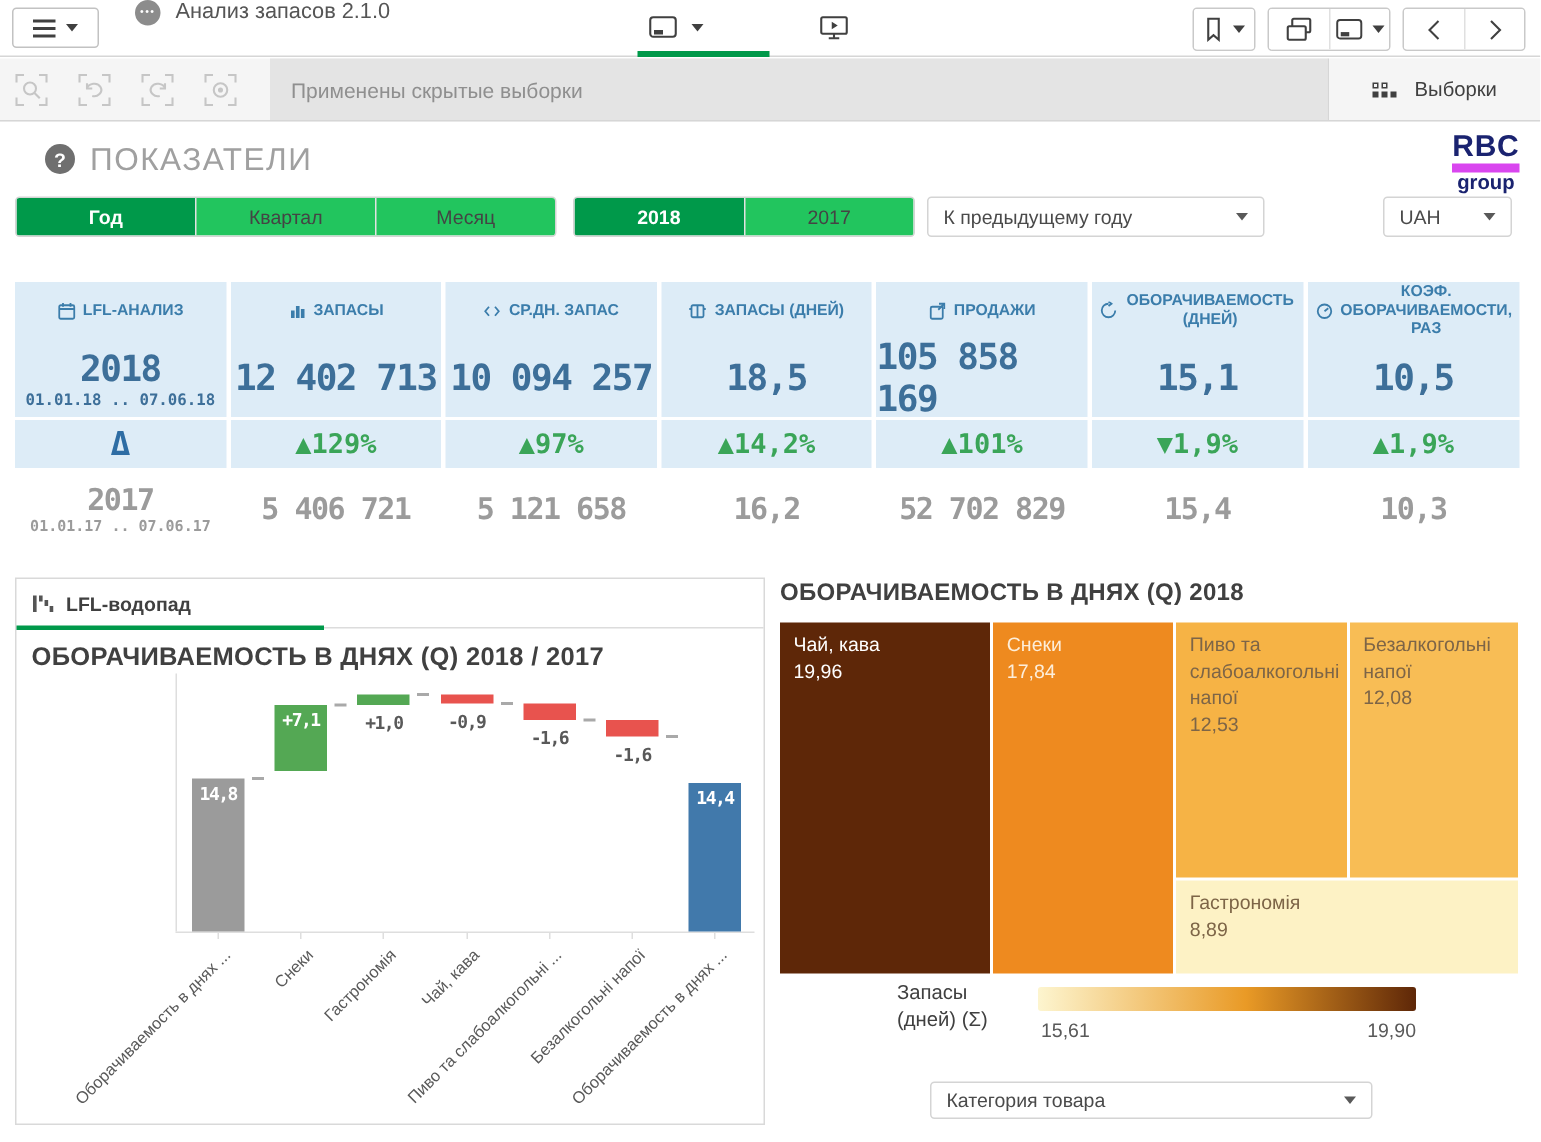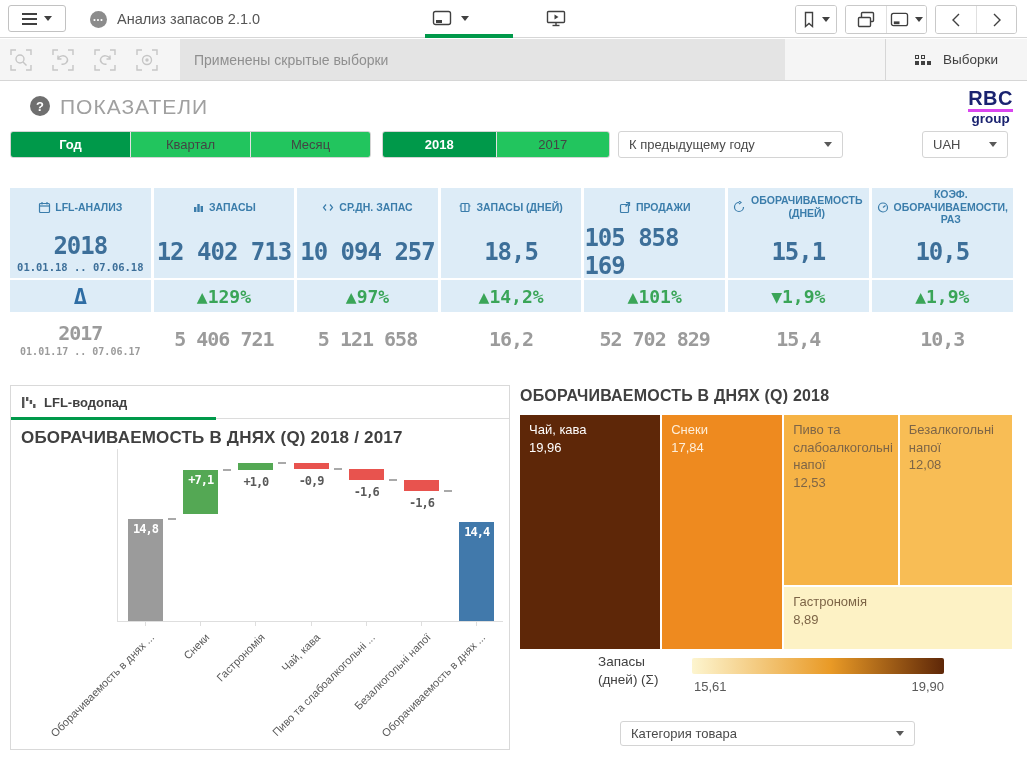--- a/index.html
+++ b/index.html
@@ -5,47 +5,47 @@
   * { margin:0; padding:0; box-sizing:border-box; }
   body { background:#fff; font-family:"Liberation Sans",sans-serif; }
   #app { position:relative; width:1027px; height:761px; background:#fff; overflow:hidden; }
 
   
   .topnav { position:absolute; left:0; top:0; width:1027px; height:38px; background:#fff; border-bottom:1px solid #d6d6d6; }
   .menu-btn { position:absolute; left:8px; top:5px; width:58px; height:27px; border:1px solid #c2c2c2; border-radius:3px; background:#fff; display:flex; align-items:center; justify-content:center; gap:7px; cursor:pointer; }
   .hamb { display:inline-block; width:15px; }
   .hamb span { display:block; height:2px; background:#404040; margin:3px 0; }
   .caret { width:0; height:0; border-left:4px solid transparent; border-right:4px solid transparent; border-top:5px solid #404040; }
-  .app-ident { position:absolute; left:90px; top:0; height:38px; display:flex; align-items:center; gap:10px; }
+  .app-ident { position:absolute; left:90px; top:0; height:38px; display:flex; align-items:flex-start; gap:10px; }
   .app-circle { width:17px; height:17px; border-radius:50%; background:#8c8c8c; color:#fff; font-size:7px; letter-spacing:1px; display:flex; align-items:center; justify-content:center; }
   .app-title { font-size:14.5px; color:#555; }
   .sheet-nav { position:absolute; left:432px; top:0; height:36px; display:flex; align-items:center; gap:9px; cursor:pointer; }
   .green-underline { position:absolute; left:425px; top:34px; width:88px; height:4px; background:#00994a; }
   .presenter-wrap { position:absolute; left:546px; top:0; height:36px; display:flex; align-items:center; cursor:pointer; }
   .nav-right { position:absolute; right:10px; top:5px; display:flex; gap:8px; }
   .btn-group { display:flex; border:1px solid #c9c9c9; border-radius:3px; overflow:hidden; background:#fff; }
   .btn-group .nbtn { display:flex; align-items:center; justify-content:center; gap:6px; min-width:40px; height:27px; background:#fff; border:none; border-left:1px solid #e0e0e0; cursor:pointer; }
   .btn-group .nbtn:first-child { border-left:none; }
   .nav-icon { stroke:#404040; fill:none; stroke-width:1.4; }
 
   
   .seltool { position:absolute; left:0; top:39px; width:1027px; height:42px; background:#f5f5f5; border-bottom:1px solid #d6d6d6; }
   .sel-icons { position:absolute; left:10px; top:0; height:42px; display:flex; align-items:center; gap:20px; }
   .sel-icons svg { stroke:#c6c6c6; fill:none; stroke-width:1.4; cursor:pointer; }
-  .sel-msg { position:absolute; left:180px; top:0; width:605px; height:41px; background:#e4e4e4; display:flex; align-items:center; padding-left:14px; color:#8f8f8f; font-size:14px; }
+  .sel-msg { position:absolute; left:180px; top:0; width:705px; height:41px; background:#e4e4e4; display:flex; align-items:center; padding-left:14px; color:#8f8f8f; font-size:14px; }
   .sel-right { position:absolute; right:0; top:0; width:142px; height:41px; border-left:1px solid #d6d6d6; display:flex; align-items:center; justify-content:center; gap:12px; background:#f5f5f5; cursor:pointer; }
   .grid-ico { display:grid; grid-template-columns:4px 4px 4px; grid-auto-rows:4px; gap:2px; }
   .grid-ico i { background:#404040; } .grid-ico i.o { background:transparent; border:1px solid #404040; }
   .sel-right-label { font-size:13.5px; color:#404040; }
 
   
   .help-icon { position:absolute; left:30px; top:96px; width:20px; height:20px; border-radius:50%; background:#6f6f6f; color:#fff; font-size:13px; font-weight:bold; display:flex; align-items:center; justify-content:center; }
   .page-title { position:absolute; left:60px; top:95px; font-size:21px; color:#a0a0a0; letter-spacing:1px; }
   .logo { position:absolute; right:14px; top:88px; text-align:center; color:#1a2370; line-height:1; }
-  .logo .l1 { font-size:20px; font-weight:800; letter-spacing:.5px; border-bottom:3px solid #d946ef; padding-bottom:1px; }
+  .logo .l1 { font-size:20px; font-weight:800; letter-spacing:.5px; border-bottom:6px solid #d946ef; padding-bottom:1px; }
   .logo .l2 { font-size:13.5px; font-weight:bold; margin-top:0; }
 
   
   .seg { position:absolute; top:131px; display:flex; height:27px; border:1px solid #d4d4d4; border-radius:3px; overflow:hidden; background:#fff; }
   .seg .sbtn { flex:1; border:none; background:#22c55e; font-size:13px; color:#444; border-left:1px solid #e2e2e2; cursor:pointer; font-family:inherit; }
   .seg .sbtn:first-child { border-left:none; }
   .seg .sbtn.active { background:#00994a; color:#fff; font-weight:bold; }
   .dropdown { position:absolute; top:131px; height:27px; border:1px solid #d4d4d4; border-radius:3px; background:#fff; display:flex; align-items:center; padding:0 10px; font-size:13px; color:#4a4a4a; cursor:pointer; }
   .dropdown .caret { margin-left:auto; border-top-color:#595959; }
 

